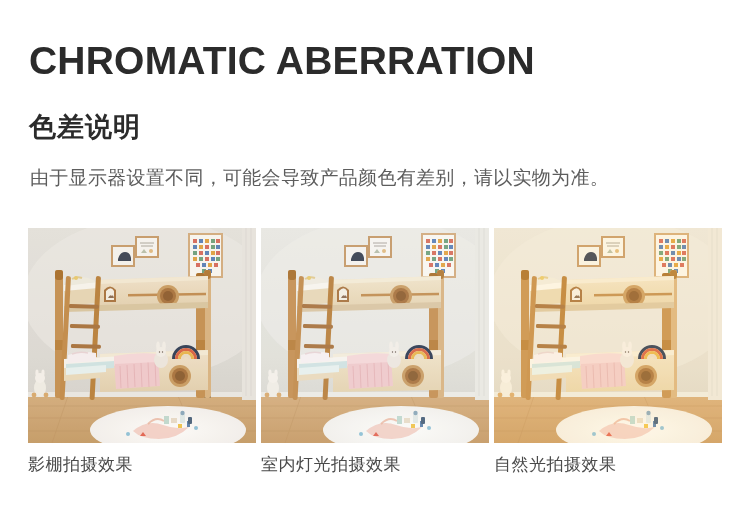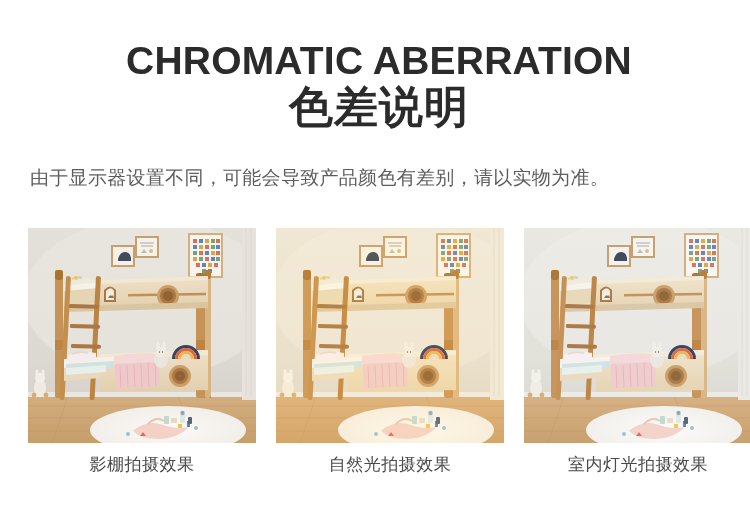--- a/index.html
+++ b/index.html
@@ -13,61 +13,60 @@
     font-family: "Liberation Sans", "DejaVu Sans", sans-serif;
     color: #333333;
     overflow: hidden;
     position: relative;
   }
   .page {
     width: 750px;
     height: 526px;
     position: relative;
     background: #ffffff;
-    text-align: center;
   }
   .heading-block {
     position: absolute;
     left: 29px;
     top: 38px;
     width: 700px;
   }
   .title-en {
     font-size: 39px;
     line-height: 46px;
     font-weight: bold;
     letter-spacing: 0.2px;
     color: #2b2b2b;
     white-space: nowrap;
   }
   .title-cn {
-    font-size: 44px;
+    font-size: 27px;
     line-height: 46px;
     font-weight: bold;
     color: #2b2b2b;
-    margin-top: 0;
+    margin-top: 20px;
     letter-spacing: 1px;
   }
   .subtitle {
     position: absolute;
     left: 30px;
     top: 165px;
     font-size: 19px;
     line-height: 26px;
     color: #5d5d5d;
     letter-spacing: 0.3px;
     white-space: nowrap;
   }
   .gallery {
     position: absolute;
     left: 28px;
     top: 228px;
     width: 694px;
     display: flex;
-    gap: 20px;
+    gap: 5px;
   }
   .photo-cell {
     width: 228px;
   }
   .photo-frame {
     width: 228px;
     height: 215px;
     overflow: hidden;
     position: relative;
     background: #d9d5cf;
@@ -335,20 +334,228 @@
         </svg>
         <div class="grade grade-studio"></div>
       </div>
       <div class="caption">影棚拍摄效果</div>
     </div>
 
     <div class="photo-cell">
       <div class="photo-frame">
         <svg viewBox="0 0 228 215" preserveAspectRatio="xMidYMid slice">
           <defs>
+            <linearGradient id="wallG3" x1="0" y1="0" x2="0" y2="1">
+              <stop offset="0" stop-color="#ebe9e2"></stop>
+              <stop offset="0.75" stop-color="#e3e1d9"></stop>
+              <stop offset="1" stop-color="#dcdad2"></stop>
+            </linearGradient>
+            <linearGradient id="floorG3" x1="0" y1="0" x2="0" y2="1">
+              <stop offset="0" stop-color="#d7ae7c"></stop>
+              <stop offset="1" stop-color="#c99c66"></stop>
+            </linearGradient>
+            <linearGradient id="woodG3" x1="0" y1="0" x2="0" y2="1">
+              <stop offset="0" stop-color="#f2e4c9"></stop>
+              <stop offset="1" stop-color="#e7d4b0"></stop>
+            </linearGradient>
+            <radialGradient id="rugG3" cx="0.5" cy="0.5" r="0.5">
+              <stop offset="0" stop-color="#fefdfa"></stop>
+              <stop offset="1" stop-color="#f5f2ec"></stop>
+            </radialGradient>
+          </defs>
+
+          <rect x="0" y="0" width="228" height="172" fill="url(#wallG3)"></rect>
+          <ellipse cx="120" cy="70" rx="125" ry="80" fill="#f1efe9" opacity="0.55"></ellipse>
+          <rect x="0" y="168" width="228" height="47" fill="url(#floorG3)"></rect>
+          <g stroke="#bb8d58" stroke-width="0.6" opacity="0.55">
+            <line x1="0" y1="178" x2="228" y2="178"></line>
+            <line x1="0" y1="190" x2="228" y2="190"></line>
+            <line x1="0" y1="203" x2="228" y2="203"></line>
+            <line x1="40" y1="168" x2="24" y2="215"></line>
+            <line x1="150" y1="168" x2="170" y2="215"></line>
+          </g>
+          <rect x="0" y="164" width="228" height="5" fill="#eeece6"></rect>
+          <rect x="214" y="0" width="14" height="172" fill="#ecead3"></rect>
+          <rect x="214" y="0" width="14" height="172" fill="#eceae2"></rect>
+          <g stroke="#dedbd3" stroke-width="1" opacity="0.8">
+            <line x1="218" y1="0" x2="218" y2="168"></line>
+            <line x1="223" y1="0" x2="223" y2="168"></line>
+          </g>
+
+          <g>
+            <rect x="83" y="17" width="24" height="22" fill="#c79a68"></rect>
+            <rect x="85" y="19" width="20" height="18" fill="#f7f4ee"></rect>
+            <path d="M90 31 q2 -7 7 -7 q5 0 6 6 l0 3 l-13 0 z" fill="#3a4150"></path>
+            <path d="M96 30 q4 2 5 -2" stroke="#3a4150" stroke-width="1" fill="none"></path>
+          </g>
+          <g>
+            <rect x="107" y="8" width="24" height="22" fill="#c79a68"></rect>
+            <rect x="109" y="10" width="20" height="18" fill="#f9f6f0"></rect>
+            <g stroke="#9a9388" stroke-width="0.8">
+              <line x1="112" y1="15" x2="126" y2="15"></line>
+              <line x1="113" y1="18" x2="125" y2="18"></line>
+            </g>
+            <path d="M113 25 l3 -4 l3 4 z" fill="#b8bfaa"></path>
+            <circle cx="123" cy="23" r="2" fill="#e2bb81"></circle>
+          </g>
+          <g>
+            <rect x="160" y="5" width="35" height="45" fill="#d4ac7d"></rect>
+            <rect x="162" y="7" width="31" height="41" fill="#fbf8f1"></rect>
+            <g>
+              <rect x="165" y="11" width="4" height="4" fill="#d96f5c"></rect>
+              <rect x="171" y="11" width="4" height="4" fill="#5d82b7"></rect>
+              <rect x="177" y="11" width="4" height="4" fill="#e3a442"></rect>
+              <rect x="183" y="11" width="4" height="4" fill="#72a37d"></rect>
+              <rect x="188" y="11" width="4" height="4" fill="#d96f5c"></rect>
+              <rect x="165" y="17" width="4" height="4" fill="#5d82b7"></rect>
+              <rect x="171" y="17" width="4" height="4" fill="#e3a442"></rect>
+              <rect x="177" y="17" width="4" height="4" fill="#d96f5c"></rect>
+              <rect x="183" y="17" width="4" height="4" fill="#72a37d"></rect>
+              <rect x="188" y="17" width="4" height="4" fill="#5d82b7"></rect>
+              <rect x="165" y="23" width="4" height="4" fill="#72a37d"></rect>
+              <rect x="171" y="23" width="4" height="4" fill="#d96f5c"></rect>
+              <rect x="177" y="23" width="4" height="4" fill="#5d82b7"></rect>
+              <rect x="183" y="23" width="4" height="4" fill="#e3a442"></rect>
+              <rect x="188" y="23" width="4" height="4" fill="#d96f5c"></rect>
+              <rect x="165" y="29" width="4" height="4" fill="#e3a442"></rect>
+              <rect x="171" y="29" width="4" height="4" fill="#72a37d"></rect>
+              <rect x="177" y="29" width="4" height="4" fill="#d96f5c"></rect>
+              <rect x="183" y="29" width="4" height="4" fill="#5d82b7"></rect>
+              <rect x="188" y="29" width="4" height="4" fill="#72a37d"></rect>
+              <rect x="168" y="35" width="4" height="4" fill="#d96f5c"></rect>
+              <rect x="174" y="35" width="4" height="4" fill="#5d82b7"></rect>
+              <rect x="180" y="35" width="4" height="4" fill="#e3a442"></rect>
+              <rect x="186" y="35" width="4" height="4" fill="#d96f5c"></rect>
+              <rect x="174" y="41" width="4" height="4" fill="#72a37d"></rect>
+              <rect x="180" y="41" width="4" height="4" fill="#5d82b7"></rect>
+            </g>
+          </g>
+
+          <g>
+            <ellipse cx="12" cy="160" rx="6" ry="9" fill="#f3eee6"></ellipse>
+            <circle cx="12" cy="150" r="5" fill="#f7f2ea"></circle>
+            <ellipse cx="9" cy="145" rx="1.6" ry="3.4" fill="#f7f2ea"></ellipse>
+            <ellipse cx="15" cy="145" rx="1.6" ry="3.4" fill="#f7f2ea"></ellipse>
+            <circle cx="6" cy="167" r="2.4" fill="#dbab6e"></circle>
+            <circle cx="18" cy="167" r="2.4" fill="#dbab6e"></circle>
+          </g>
+
+          <g>
+            <rect x="176" y="42" width="7" height="128" rx="2" fill="#dbb482"></rect>
+            <rect x="176" y="42" width="7" height="9" rx="3" fill="#b37a34"></rect>
+            <rect x="27" y="42" width="8" height="128" rx="2" fill="#c79152"></rect>
+            <rect x="27" y="42" width="8" height="10" rx="3" fill="#aa702c"></rect>
+            <rect x="27" y="112" width="8" height="10" fill="#bb813c"></rect>
+            <rect x="168" y="45" width="9" height="125" rx="2" fill="#c79152"></rect>
+            <rect x="168" y="45" width="9" height="10" rx="3" fill="#aa702c"></rect>
+            <rect x="168" y="112" width="9" height="10" fill="#bb813c"></rect>
+
+            <path d="M70 52 L180 48 L180 78 L70 82 Z" fill="url(#woodG3)"></path>
+            <path d="M70 52 L180 48 L180 52 L70 56 Z" fill="#f6ecd5"></path>
+            <path d="M36 58 L70 55 L70 75 L36 78 Z" fill="#ead9b7"></path>
+            <rect x="100" y="66" width="78" height="2.6" fill="#c38e51" transform="rotate(-1 100 66)"></rect>
+            <g>
+              <circle cx="140" cy="68" r="11" fill="#cb9d62"></circle>
+              <circle cx="140" cy="68" r="8" fill="#aa743e"></circle>
+              <circle cx="140" cy="68" r="5" fill="#905f30"></circle>
+            </g>
+            <g>
+              <path d="M76 74 L76 62 q6 -7 12 0 L88 74 Z" fill="#aa743e"></path>
+              <path d="M78 72 L78 63 q5 -5.5 8 0 L86 72 Z" fill="#f5efe4"></path>
+              <path d="M80 70 q2 -4 4 -2 q1 -2 2 2 z" fill="#8b6b52"></path>
+            </g>
+
+            <path d="M36 57 L70 54 L70 60 L36 63 Z" fill="#faf6ee"></path>
+            <path d="M38 52 q10 -5 22 -2 q6 2 8 4 L38 58 Z" fill="#f1ece0"></path>
+            <path d="M44 51 q5 -3 10 -1" stroke="#e3cb92" stroke-width="2" fill="none"></path>
+            <circle cx="48" cy="50" r="2" fill="#eacb6d"></circle>
+
+            <path d="M36 78 L180 74 L180 80 L36 84 Z" fill="#dcc6a3"></path>
+
+            <g>
+              <rect x="38" y="48" width="5" height="124" rx="2" fill="#c48c4c" transform="rotate(3 38 48)"></rect>
+              <rect x="68" y="48" width="5" height="124" rx="2" fill="#bb813c" transform="rotate(3 68 48)"></rect>
+              <g fill="#aa743e">
+                <rect x="41" y="76" width="30" height="4" rx="1.5" transform="rotate(1.5 41 76)"></rect>
+                <rect x="42" y="96" width="30" height="4" rx="1.5" transform="rotate(1.5 42 96)"></rect>
+                <rect x="43" y="116" width="30" height="4" rx="1.5" transform="rotate(1.5 43 116)"></rect>
+                <rect x="44" y="136" width="30" height="4" rx="1.5" transform="rotate(1.5 44 136)"></rect>
+              </g>
+            </g>
+
+            <path d="M72 126 L180 122 L180 162 L72 164 Z" fill="url(#woodG3)"></path>
+            <path d="M72 126 L180 122 L180 127 L72 131 Z" fill="#f6eddb"></path>
+            <g>
+              <circle cx="152" cy="148" r="11" fill="#cb9d62"></circle>
+              <circle cx="152" cy="148" r="8" fill="#aa743e"></circle>
+              <circle cx="152" cy="148" r="5" fill="#8c5f31"></circle>
+            </g>
+            <path d="M36 132 L72 129 L72 150 L36 153 Z" fill="#ecdbbd"></path>
+
+            <path d="M36 131 L120 127 L120 136 L36 140 Z" fill="#f9f5ee"></path>
+            <path d="M38 136 L86 133 L86 140 L38 143 Z" fill="#d2e4e2"></path>
+            <path d="M38 140 L78 137 L78 144 L38 147 Z" fill="#eaf2ee"></path>
+            <g>
+              <path d="M86 131 L130 128 L132 158 L88 161 Z" fill="#f2cbcc"></path>
+              <g stroke="#e4b0b3" stroke-width="0.8">
+                <line x1="92" y1="138" x2="93" y2="160"></line>
+                <line x1="99" y1="137" x2="100" y2="160"></line>
+                <line x1="106" y1="136" x2="107" y2="159"></line>
+                <line x1="113" y1="135" x2="114" y2="159"></line>
+                <line x1="120" y1="134" x2="121" y2="159"></line>
+                <line x1="127" y1="133" x2="128" y2="158"></line>
+              </g>
+              <path d="M86 128 q22 -4 44 -2 L130 134 L86 136 Z" fill="#f7d9d9"></path>
+            </g>
+            <path d="M40 127 q14 -5 28 -2 L68 133 L40 135 Z" fill="#f9f1f1"></path>
+            <path d="M44 126 q8 -3 16 -1" stroke="#ead5d5" stroke-width="1.4" fill="none"></path>
+
+            <g>
+              <ellipse cx="133" cy="132" rx="7" ry="8" fill="#efe8e0"></ellipse>
+              <circle cx="133" cy="124" r="5" fill="#f5efe8"></circle>
+              <ellipse cx="130" cy="118" rx="1.8" ry="4.5" fill="#f5efe8"></ellipse>
+              <ellipse cx="136" cy="118" rx="1.8" ry="4.5" fill="#f5efe8"></ellipse>
+              <circle cx="131.5" cy="124" r="0.7" fill="#6b5d51"></circle>
+              <circle cx="134.5" cy="124" r="0.7" fill="#6b5d51"></circle>
+            </g>
+            <g>
+              <path d="M144 131 a14 14 0 0 1 28 0 l-3 0 a11 11 0 0 0 -22 0 z" fill="#303c53"></path>
+              <path d="M147 131 a11 11 0 0 1 22 0 l-3 0 a8 8 0 0 0 -16 0 z" fill="#da6440"></path>
+              <path d="M150 131 a8 8 0 0 1 16 0 l-3 0 a5 5 0 0 0 -10 0 z" fill="#eab64d"></path>
+              <path d="M153 131 a5 5 0 0 1 10 0 l-3 0 a2 2 0 0 0 -4 0 z" fill="#ebdcc3"></path>
+            </g>
+          </g>
+
+          <g>
+            <ellipse cx="140" cy="202" rx="78" ry="24" fill="url(#rugG3)"></ellipse>
+            <path d="M105 203 q14 -12 30 -6 q14 5 26 2 q-12 12 -30 12 q-18 0 -26 -8 z" fill="#f3cbbf" opacity="0.85"></path>
+            <path d="M120 196 q8 -8 16 -3" stroke="#eaac92" stroke-width="2" fill="none" opacity="0.7"></path>
+            <circle cx="100" cy="206" r="2" fill="#91c2d5"></circle>
+            <circle cx="168" cy="200" r="2" fill="#91c2d5"></circle>
+            <path d="M112 208 l3 -4 l3 4 z" fill="#e56653"></path>
+            <rect x="150" y="196" width="4" height="4" fill="#f3c54e"></rect>
+            <rect x="159" y="193" width="3" height="6" fill="#5e82a9"></rect>
+            <rect x="143" y="190" width="6" height="5" fill="#eaddc7"></rect>
+            <rect x="136" y="188" width="5" height="8" fill="#bbd6cb" opacity="0.9"></rect>
+          </g>
+          <g>
+            <rect x="152" y="186" width="5" height="9" rx="1" fill="#e3e9e6"></rect>
+            <circle cx="154.5" cy="185" r="2.2" fill="#8ca8b9"></circle>
+            <rect x="160" y="189" width="4" height="7" rx="1" fill="#4b6179"></rect>
+          </g>
+        </svg>
+        <div class="grade grade-indoor"></div>
+      </div>
+      <div class="caption">室内灯光拍摄效果</div>
+    </div>
+
+    <div class="photo-cell">
+      <div class="photo-frame">
+        <svg viewBox="0 0 228 215" preserveAspectRatio="xMidYMid slice">
+          <defs>
             <linearGradient id="wallG2" x1="0" y1="0" x2="0" y2="1">
               <stop offset="0" stop-color="#eeeade"></stop>
               <stop offset="0.75" stop-color="#e8e2d3"></stop>
               <stop offset="1" stop-color="#e2dbcb"></stop>
             </linearGradient>
             <linearGradient id="floorG2" x1="0" y1="0" x2="0" y2="1">
               <stop offset="0" stop-color="#dcb07a"></stop>
               <stop offset="1" stop-color="#cf9f63"></stop>
             </linearGradient>
             <linearGradient id="woodG2" x1="0" y1="0" x2="0" y2="1">
@@ -538,222 +745,14 @@
             <rect x="152" y="186" width="5" height="9" rx="1" fill="#e5ebe6"></rect>
             <circle cx="154.5" cy="185" r="2.2" fill="#8eaaba"></circle>
             <rect x="160" y="189" width="4" height="7" rx="1" fill="#4d637a"></rect>
           </g>
         </svg>
         <div class="grade grade-natural"></div>
       </div>
       <div class="caption">自然光拍摄效果</div>
     </div>
 
-    <div class="photo-cell">
-      <div class="photo-frame">
-        <svg viewBox="0 0 228 215" preserveAspectRatio="xMidYMid slice">
-          <defs>
-            <linearGradient id="wallG3" x1="0" y1="0" x2="0" y2="1">
-              <stop offset="0" stop-color="#ebe9e2"></stop>
-              <stop offset="0.75" stop-color="#e3e1d9"></stop>
-              <stop offset="1" stop-color="#dcdad2"></stop>
-            </linearGradient>
-            <linearGradient id="floorG3" x1="0" y1="0" x2="0" y2="1">
-              <stop offset="0" stop-color="#d7ae7c"></stop>
-              <stop offset="1" stop-color="#c99c66"></stop>
-            </linearGradient>
-            <linearGradient id="woodG3" x1="0" y1="0" x2="0" y2="1">
-              <stop offset="0" stop-color="#f2e4c9"></stop>
-              <stop offset="1" stop-color="#e7d4b0"></stop>
-            </linearGradient>
-            <radialGradient id="rugG3" cx="0.5" cy="0.5" r="0.5">
-              <stop offset="0" stop-color="#fefdfa"></stop>
-              <stop offset="1" stop-color="#f5f2ec"></stop>
-            </radialGradient>
-          </defs>
-
-          <rect x="0" y="0" width="228" height="172" fill="url(#wallG3)"></rect>
-          <ellipse cx="120" cy="70" rx="125" ry="80" fill="#f1efe9" opacity="0.55"></ellipse>
-          <rect x="0" y="168" width="228" height="47" fill="url(#floorG3)"></rect>
-          <g stroke="#bb8d58" stroke-width="0.6" opacity="0.55">
-            <line x1="0" y1="178" x2="228" y2="178"></line>
-            <line x1="0" y1="190" x2="228" y2="190"></line>
-            <line x1="0" y1="203" x2="228" y2="203"></line>
-            <line x1="40" y1="168" x2="24" y2="215"></line>
-            <line x1="150" y1="168" x2="170" y2="215"></line>
-          </g>
-          <rect x="0" y="164" width="228" height="5" fill="#eeece6"></rect>
-          <rect x="214" y="0" width="14" height="172" fill="#ecead3"></rect>
-          <rect x="214" y="0" width="14" height="172" fill="#eceae2"></rect>
-          <g stroke="#dedbd3" stroke-width="1" opacity="0.8">
-            <line x1="218" y1="0" x2="218" y2="168"></line>
-            <line x1="223" y1="0" x2="223" y2="168"></line>
-          </g>
-
-          <g>
-            <rect x="83" y="17" width="24" height="22" fill="#c79a68"></rect>
-            <rect x="85" y="19" width="20" height="18" fill="#f7f4ee"></rect>
-            <path d="M90 31 q2 -7 7 -7 q5 0 6 6 l0 3 l-13 0 z" fill="#3a4150"></path>
-            <path d="M96 30 q4 2 5 -2" stroke="#3a4150" stroke-width="1" fill="none"></path>
-          </g>
-          <g>
-            <rect x="107" y="8" width="24" height="22" fill="#c79a68"></rect>
-            <rect x="109" y="10" width="20" height="18" fill="#f9f6f0"></rect>
-            <g stroke="#9a9388" stroke-width="0.8">
-              <line x1="112" y1="15" x2="126" y2="15"></line>
-              <line x1="113" y1="18" x2="125" y2="18"></line>
-            </g>
-            <path d="M113 25 l3 -4 l3 4 z" fill="#b8bfaa"></path>
-            <circle cx="123" cy="23" r="2" fill="#e2bb81"></circle>
-          </g>
-          <g>
-            <rect x="160" y="5" width="35" height="45" fill="#d4ac7d"></rect>
-            <rect x="162" y="7" width="31" height="41" fill="#fbf8f1"></rect>
-            <g>
-              <rect x="165" y="11" width="4" height="4" fill="#d96f5c"></rect>
-              <rect x="171" y="11" width="4" height="4" fill="#5d82b7"></rect>
-              <rect x="177" y="11" width="4" height="4" fill="#e3a442"></rect>
-              <rect x="183" y="11" width="4" height="4" fill="#72a37d"></rect>
-              <rect x="188" y="11" width="4" height="4" fill="#d96f5c"></rect>
-              <rect x="165" y="17" width="4" height="4" fill="#5d82b7"></rect>
-              <rect x="171" y="17" width="4" height="4" fill="#e3a442"></rect>
-              <rect x="177" y="17" width="4" height="4" fill="#d96f5c"></rect>
-              <rect x="183" y="17" width="4" height="4" fill="#72a37d"></rect>
-              <rect x="188" y="17" width="4" height="4" fill="#5d82b7"></rect>
-              <rect x="165" y="23" width="4" height="4" fill="#72a37d"></rect>
-              <rect x="171" y="23" width="4" height="4" fill="#d96f5c"></rect>
-              <rect x="177" y="23" width="4" height="4" fill="#5d82b7"></rect>
-              <rect x="183" y="23" width="4" height="4" fill="#e3a442"></rect>
-              <rect x="188" y="23" width="4" height="4" fill="#d96f5c"></rect>
-              <rect x="165" y="29" width="4" height="4" fill="#e3a442"></rect>
-              <rect x="171" y="29" width="4" height="4" fill="#72a37d"></rect>
-              <rect x="177" y="29" width="4" height="4" fill="#d96f5c"></rect>
-              <rect x="183" y="29" width="4" height="4" fill="#5d82b7"></rect>
-              <rect x="188" y="29" width="4" height="4" fill="#72a37d"></rect>
-              <rect x="168" y="35" width="4" height="4" fill="#d96f5c"></rect>
-              <rect x="174" y="35" width="4" height="4" fill="#5d82b7"></rect>
-              <rect x="180" y="35" width="4" height="4" fill="#e3a442"></rect>
-              <rect x="186" y="35" width="4" height="4" fill="#d96f5c"></rect>
-              <rect x="174" y="41" width="4" height="4" fill="#72a37d"></rect>
-              <rect x="180" y="41" width="4" height="4" fill="#5d82b7"></rect>
-            </g>
-          </g>
-
-          <g>
-            <ellipse cx="12" cy="160" rx="6" ry="9" fill="#f3eee6"></ellipse>
-            <circle cx="12" cy="150" r="5" fill="#f7f2ea"></circle>
-            <ellipse cx="9" cy="145" rx="1.6" ry="3.4" fill="#f7f2ea"></ellipse>
-            <ellipse cx="15" cy="145" rx="1.6" ry="3.4" fill="#f7f2ea"></ellipse>
-            <circle cx="6" cy="167" r="2.4" fill="#dbab6e"></circle>
-            <circle cx="18" cy="167" r="2.4" fill="#dbab6e"></circle>
-          </g>
-
-          <g>
-            <rect x="176" y="42" width="7" height="128" rx="2" fill="#dbb482"></rect>
-            <rect x="176" y="42" width="7" height="9" rx="3" fill="#b37a34"></rect>
-            <rect x="27" y="42" width="8" height="128" rx="2" fill="#c79152"></rect>
-            <rect x="27" y="42" width="8" height="10" rx="3" fill="#aa702c"></rect>
-            <rect x="27" y="112" width="8" height="10" fill="#bb813c"></rect>
-            <rect x="168" y="45" width="9" height="125" rx="2" fill="#c79152"></rect>
-            <rect x="168" y="45" width="9" height="10" rx="3" fill="#aa702c"></rect>
-            <rect x="168" y="112" width="9" height="10" fill="#bb813c"></rect>
-
-            <path d="M70 52 L180 48 L180 78 L70 82 Z" fill="url(#woodG3)"></path>
-            <path d="M70 52 L180 48 L180 52 L70 56 Z" fill="#f6ecd5"></path>
-            <path d="M36 58 L70 55 L70 75 L36 78 Z" fill="#ead9b7"></path>
-            <rect x="100" y="66" width="78" height="2.6" fill="#c38e51" transform="rotate(-1 100 66)"></rect>
-            <g>
-              <circle cx="140" cy="68" r="11" fill="#cb9d62"></circle>
-              <circle cx="140" cy="68" r="8" fill="#aa743e"></circle>
-              <circle cx="140" cy="68" r="5" fill="#905f30"></circle>
-            </g>
-            <g>
-              <path d="M76 74 L76 62 q6 -7 12 0 L88 74 Z" fill="#aa743e"></path>
-              <path d="M78 72 L78 63 q5 -5.5 8 0 L86 72 Z" fill="#f5efe4"></path>
-              <path d="M80 70 q2 -4 4 -2 q1 -2 2 2 z" fill="#8b6b52"></path>
-            </g>
-
-            <path d="M36 57 L70 54 L70 60 L36 63 Z" fill="#faf6ee"></path>
-            <path d="M38 52 q10 -5 22 -2 q6 2 8 4 L38 58 Z" fill="#f1ece0"></path>
-            <path d="M44 51 q5 -3 10 -1" stroke="#e3cb92" stroke-width="2" fill="none"></path>
-            <circle cx="48" cy="50" r="2" fill="#eacb6d"></circle>
-
-            <path d="M36 78 L180 74 L180 80 L36 84 Z" fill="#dcc6a3"></path>
-
-            <g>
-              <rect x="38" y="48" width="5" height="124" rx="2" fill="#c48c4c" transform="rotate(3 38 48)"></rect>
-              <rect x="68" y="48" width="5" height="124" rx="2" fill="#bb813c" transform="rotate(3 68 48)"></rect>
-              <g fill="#aa743e">
-                <rect x="41" y="76" width="30" height="4" rx="1.5" transform="rotate(1.5 41 76)"></rect>
-                <rect x="42" y="96" width="30" height="4" rx="1.5" transform="rotate(1.5 42 96)"></rect>
-                <rect x="43" y="116" width="30" height="4" rx="1.5" transform="rotate(1.5 43 116)"></rect>
-                <rect x="44" y="136" width="30" height="4" rx="1.5" transform="rotate(1.5 44 136)"></rect>
-              </g>
-            </g>
-
-            <path d="M72 126 L180 122 L180 162 L72 164 Z" fill="url(#woodG3)"></path>
-            <path d="M72 126 L180 122 L180 127 L72 131 Z" fill="#f6eddb"></path>
-            <g>
-              <circle cx="152" cy="148" r="11" fill="#cb9d62"></circle>
-              <circle cx="152" cy="148" r="8" fill="#aa743e"></circle>
-              <circle cx="152" cy="148" r="5" fill="#8c5f31"></circle>
-            </g>
-            <path d="M36 132 L72 129 L72 150 L36 153 Z" fill="#ecdbbd"></path>
-
-            <path d="M36 131 L120 127 L120 136 L36 140 Z" fill="#f9f5ee"></path>
-            <path d="M38 136 L86 133 L86 140 L38 143 Z" fill="#d2e4e2"></path>
-            <path d="M38 140 L78 137 L78 144 L38 147 Z" fill="#eaf2ee"></path>
-            <g>
-              <path d="M86 131 L130 128 L132 158 L88 161 Z" fill="#f2cbcc"></path>
-              <g stroke="#e4b0b3" stroke-width="0.8">
-                <line x1="92" y1="138" x2="93" y2="160"></line>
-                <line x1="99" y1="137" x2="100" y2="160"></line>
-                <line x1="106" y1="136" x2="107" y2="159"></line>
-                <line x1="113" y1="135" x2="114" y2="159"></line>
-                <line x1="120" y1="134" x2="121" y2="159"></line>
-                <line x1="127" y1="133" x2="128" y2="158"></line>
-              </g>
-              <path d="M86 128 q22 -4 44 -2 L130 134 L86 136 Z" fill="#f7d9d9"></path>
-            </g>
-            <path d="M40 127 q14 -5 28 -2 L68 133 L40 135 Z" fill="#f9f1f1"></path>
-            <path d="M44 126 q8 -3 16 -1" stroke="#ead5d5" stroke-width="1.4" fill="none"></path>
-
-            <g>
-              <ellipse cx="133" cy="132" rx="7" ry="8" fill="#efe8e0"></ellipse>
-              <circle cx="133" cy="124" r="5" fill="#f5efe8"></circle>
-              <ellipse cx="130" cy="118" rx="1.8" ry="4.5" fill="#f5efe8"></ellipse>
-              <ellipse cx="136" cy="118" rx="1.8" ry="4.5" fill="#f5efe8"></ellipse>
-              <circle cx="131.5" cy="124" r="0.7" fill="#6b5d51"></circle>
-              <circle cx="134.5" cy="124" r="0.7" fill="#6b5d51"></circle>
-            </g>
-            <g>
-              <path d="M144 131 a14 14 0 0 1 28 0 l-3 0 a11 11 0 0 0 -22 0 z" fill="#303c53"></path>
-              <path d="M147 131 a11 11 0 0 1 22 0 l-3 0 a8 8 0 0 0 -16 0 z" fill="#da6440"></path>
-              <path d="M150 131 a8 8 0 0 1 16 0 l-3 0 a5 5 0 0 0 -10 0 z" fill="#eab64d"></path>
-              <path d="M153 131 a5 5 0 0 1 10 0 l-3 0 a2 2 0 0 0 -4 0 z" fill="#ebdcc3"></path>
-            </g>
-          </g>
-
-          <g>
-            <ellipse cx="140" cy="202" rx="78" ry="24" fill="url(#rugG3)"></ellipse>
-            <path d="M105 203 q14 -12 30 -6 q14 5 26 2 q-12 12 -30 12 q-18 0 -26 -8 z" fill="#f3cbbf" opacity="0.85"></path>
-            <path d="M120 196 q8 -8 16 -3" stroke="#eaac92" stroke-width="2" fill="none" opacity="0.7"></path>
-            <circle cx="100" cy="206" r="2" fill="#91c2d5"></circle>
-            <circle cx="168" cy="200" r="2" fill="#91c2d5"></circle>
-            <path d="M112 208 l3 -4 l3 4 z" fill="#e56653"></path>
-            <rect x="150" y="196" width="4" height="4" fill="#f3c54e"></rect>
-            <rect x="159" y="193" width="3" height="6" fill="#5e82a9"></rect>
-            <rect x="143" y="190" width="6" height="5" fill="#eaddc7"></rect>
-            <rect x="136" y="188" width="5" height="8" fill="#bbd6cb" opacity="0.9"></rect>
-          </g>
-          <g>
-            <rect x="152" y="186" width="5" height="9" rx="1" fill="#e3e9e6"></rect>
-            <circle cx="154.5" cy="185" r="2.2" fill="#8ca8b9"></circle>
-            <rect x="160" y="189" width="4" height="7" rx="1" fill="#4b6179"></rect>
-          </g>
-        </svg>
-        <div class="grade grade-indoor"></div>
-      </div>
-      <div class="caption">室内灯光拍摄效果</div>
-    </div>
-
   </div>
 </div>
 
 </body></html>

